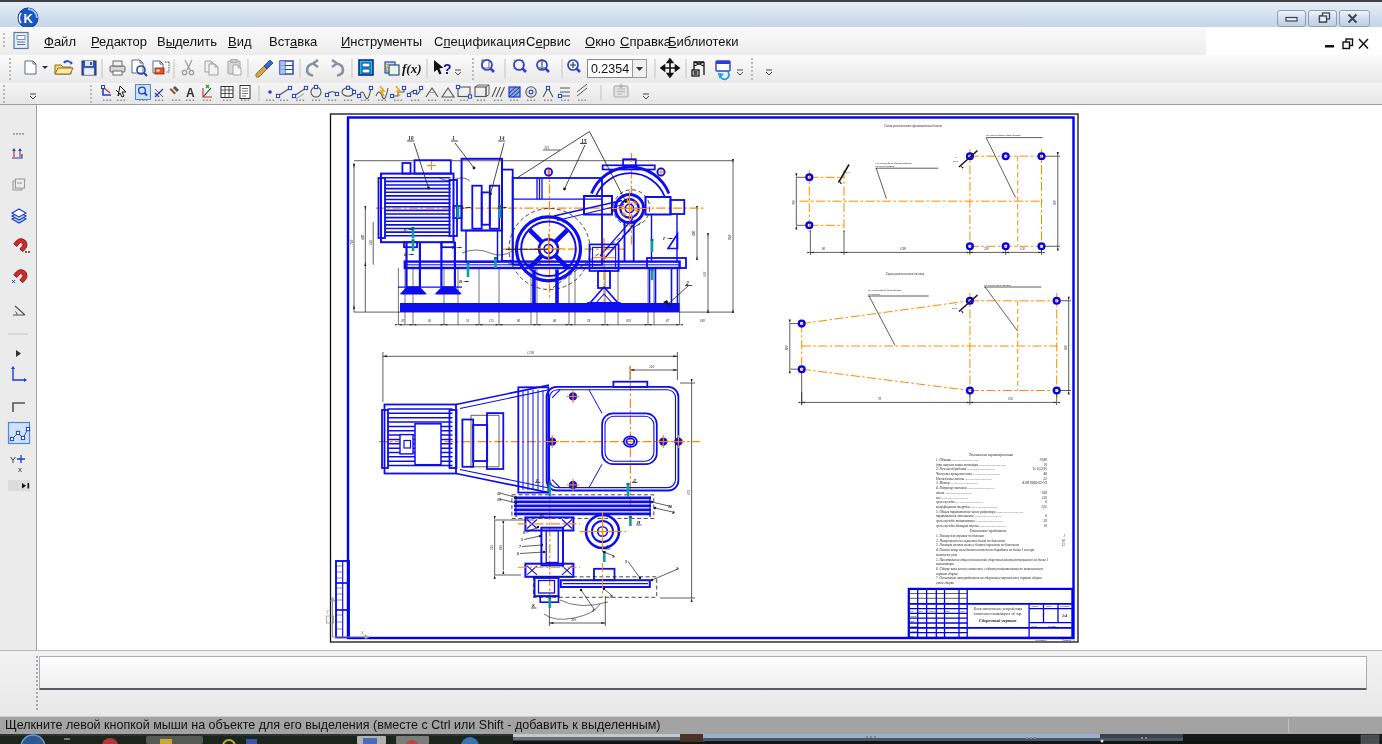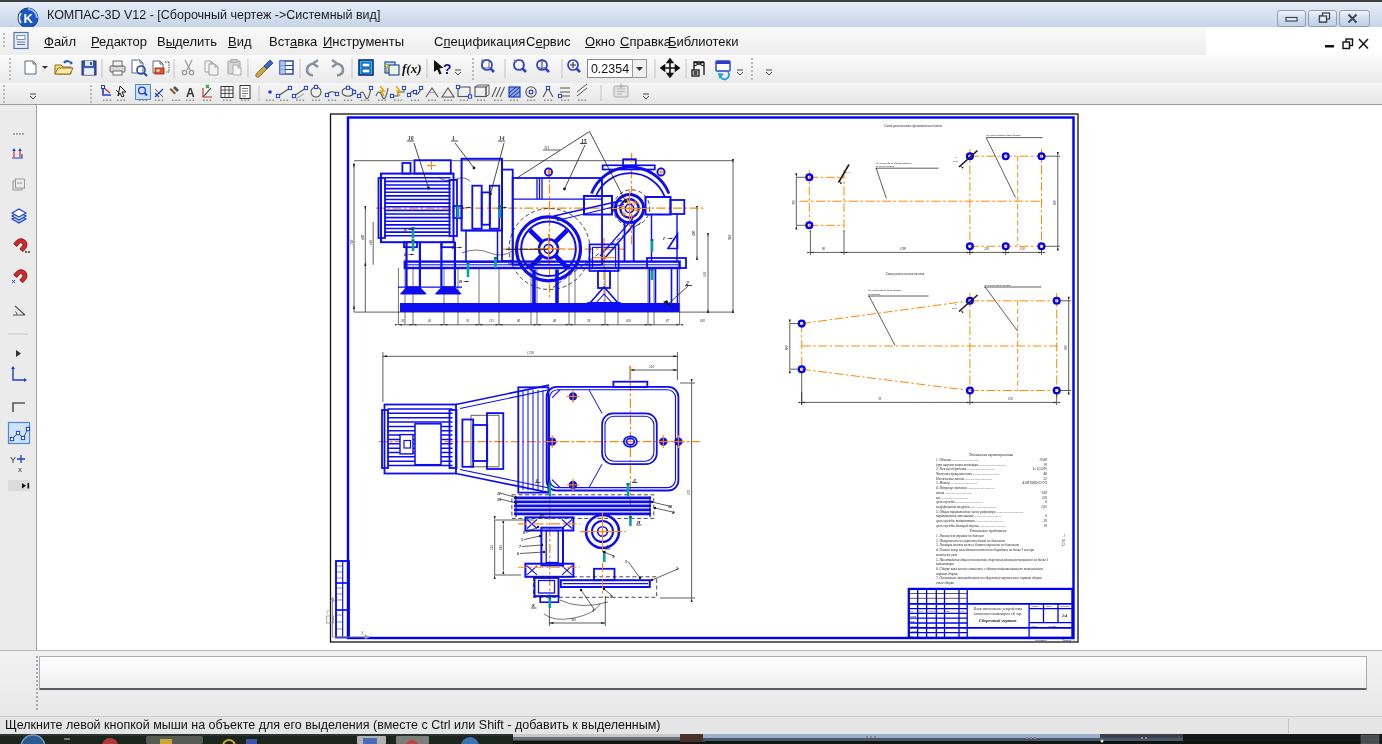--- a/index.html
+++ b/index.html
@@ -7,32 +7,31 @@
 #tlogo{position:absolute;left:17px;top:5px}
 #ttext{position:absolute;left:47px;top:6px;font-size:12.5px;color:#1b1b1b}
 .wbtn{position:absolute;top:8px;height:17px;border:1px solid #8fa;border:1px solid #8e9fb8;border-radius:3px;background:linear-gradient(180deg,#f0f5fc 0%,#d3dfee 45%,#bfcfe4 100%)}
 #menu{position:absolute;left:0;top:27px;width:1206px;height:28px;background:linear-gradient(180deg,#fafafa,#ededed)}
 .mi{position:absolute;top:7px;font-size:13px;color:#111}
 #tb1{position:absolute;left:0;top:55px;width:1382px;height:28px;background:linear-gradient(180deg,#fbfbfb,#e9e9e9)}
 #tb2{position:absolute;left:0;top:83px;width:1382px;height:22px;background:linear-gradient(180deg,#f6f6f6,#e6e6e6);border-bottom:1px solid #9c9c9c}
 #canvas{position:absolute;left:37px;top:105px;width:1345px;height:545px;background:#fff}
 #panel{position:absolute;left:0;top:650px;width:1382px;height:66px;background:linear-gradient(180deg,#f2f2f2,#e8e8e8);border-top:1px solid #b8b8b8}
 #pbar{position:absolute;left:39px;top:5px;width:1328px;height:34px;border:1px solid #a8adb5;border-bottom:2px solid #5a5e64;background:linear-gradient(180deg,#fefefe,#efefef);border-radius:1px}
-#status{position:absolute;left:0;top:716px;width:1382px;height:18px;background:#e5e5e5;border-top:1px solid #cfcccc;font-size:12.5px;color:#111;padding-left:5px;line-height:17px}
+#status{position:absolute;left:0;top:716px;width:1382px;height:18px;background:#a3a3a3;border-top:1px solid #cfcccc;font-size:12.5px;color:#111;padding-left:5px;line-height:17px}
 #task{position:absolute;left:0;top:734px;width:1382px;height:10px;background:linear-gradient(180deg,#2e3b33,#10150f);overflow:hidden}
 </style></head><body>
 <div id="title">
     <svg id="tlogo" width="22" height="22" viewBox="0 0 22 22">
       <circle cx="11" cy="11" r="10" fill="#1a57c2"></circle>
       <circle cx="11" cy="11" r="10" fill="none" stroke="#0c3a8c" stroke-width="1"></circle>
       <path d="M11 2 a9 9 0 0 1 9 9" stroke="#9ec1f0" stroke-width="2" fill="none"></path>
       <text x="6.5" y="16" font-size="13" font-weight="bold" fill="#fff" font-family="Liberation Sans">K</text>
       <path d="M4 6 a9 9 0 0 0 0 10" stroke="#fff" stroke-width="1.5" fill="none"></path>
     </svg>
-    <div id="ttext">КОМПАС-3D V12 - [Сборочный чертеж -&gt;Системный вид]</div>
     <div class="wbtn" style="left:1277px;width:29px"></div>
     <div class="wbtn" style="left:1308px;width:29px"></div>
     <div class="wbtn" style="left:1339px;width:31px"></div>
     <svg style="position:absolute;left:1277px;top:8px" width="95" height="17" viewBox="0 0 95 17">
       <rect x="9" y="7.5" width="11" height="3.5" fill="#e8edf4" stroke="#3d4754" stroke-width="1.2"></rect>
       <g stroke="#3d4754" stroke-width="1.3" fill="#e8edf4">
         <rect x="42.5" y="6" width="7" height="6"></rect>
         <rect x="45.5" y="3" width="7" height="6"></rect>
         <rect x="42.5" y="6" width="7" height="6"></rect>
       </g>
@@ -49,21 +48,21 @@
       <rect x="1" y="14" width="2" height="2" fill="#b9b9b9"></rect>
       <rect x="12" y="1.5" width="14" height="16" fill="#e8eef8" stroke="#5577aa" stroke-width="1.2"></rect>
       <rect x="15" y="4.5" width="8" height="4" fill="#fff" stroke="#5577aa" stroke-width="0.8"></rect>
       <path d="M15 11 h8 M15 13.5 h8" stroke="#5577aa" stroke-width="1"></path>
     </svg>
     <span class="mi" style="left:44px"><u>Ф</u>айл</span>
     <span class="mi" style="left:91px"><u>Р</u>едактор</span>
     <span class="mi" style="left:157px">В<u>ы</u>делить</span>
     <span class="mi" style="left:228px"><u>В</u>ид</span>
     <span class="mi" style="left:269px">Вст<u>а</u>вка</span>
-    <span class="mi" style="left:323px"><u>И</u>нструменты</span>
+    <span class="mi" style="left:341px"><u>И</u>нструменты</span>
     <span class="mi" style="left:434px">С<u>п</u>ецификация</span>
     <span class="mi" style="left:526px">С<u>е</u>рвис</span>
     <span class="mi" style="left:585px"><u>О</u>кно</span>
     <span class="mi" style="left:620px"><u>С</u>правка</span>
     <span class="mi" style="left:668px"><u>Б</u>иблиотеки</span>
     <svg style="position:absolute;left:1320px;top:11px" width="55" height="12" viewBox="0 0 55 12">
       <rect x="5" y="7" width="9" height="2.5" fill="#111"></rect>
       <g fill="none" stroke="#111" stroke-width="1.4">
         <rect x="26" y="1" width="6.5" height="6.5"></rect>
         <rect x="23" y="4" width="6.5" height="6.5" fill="#f4f4f4"></rect>

